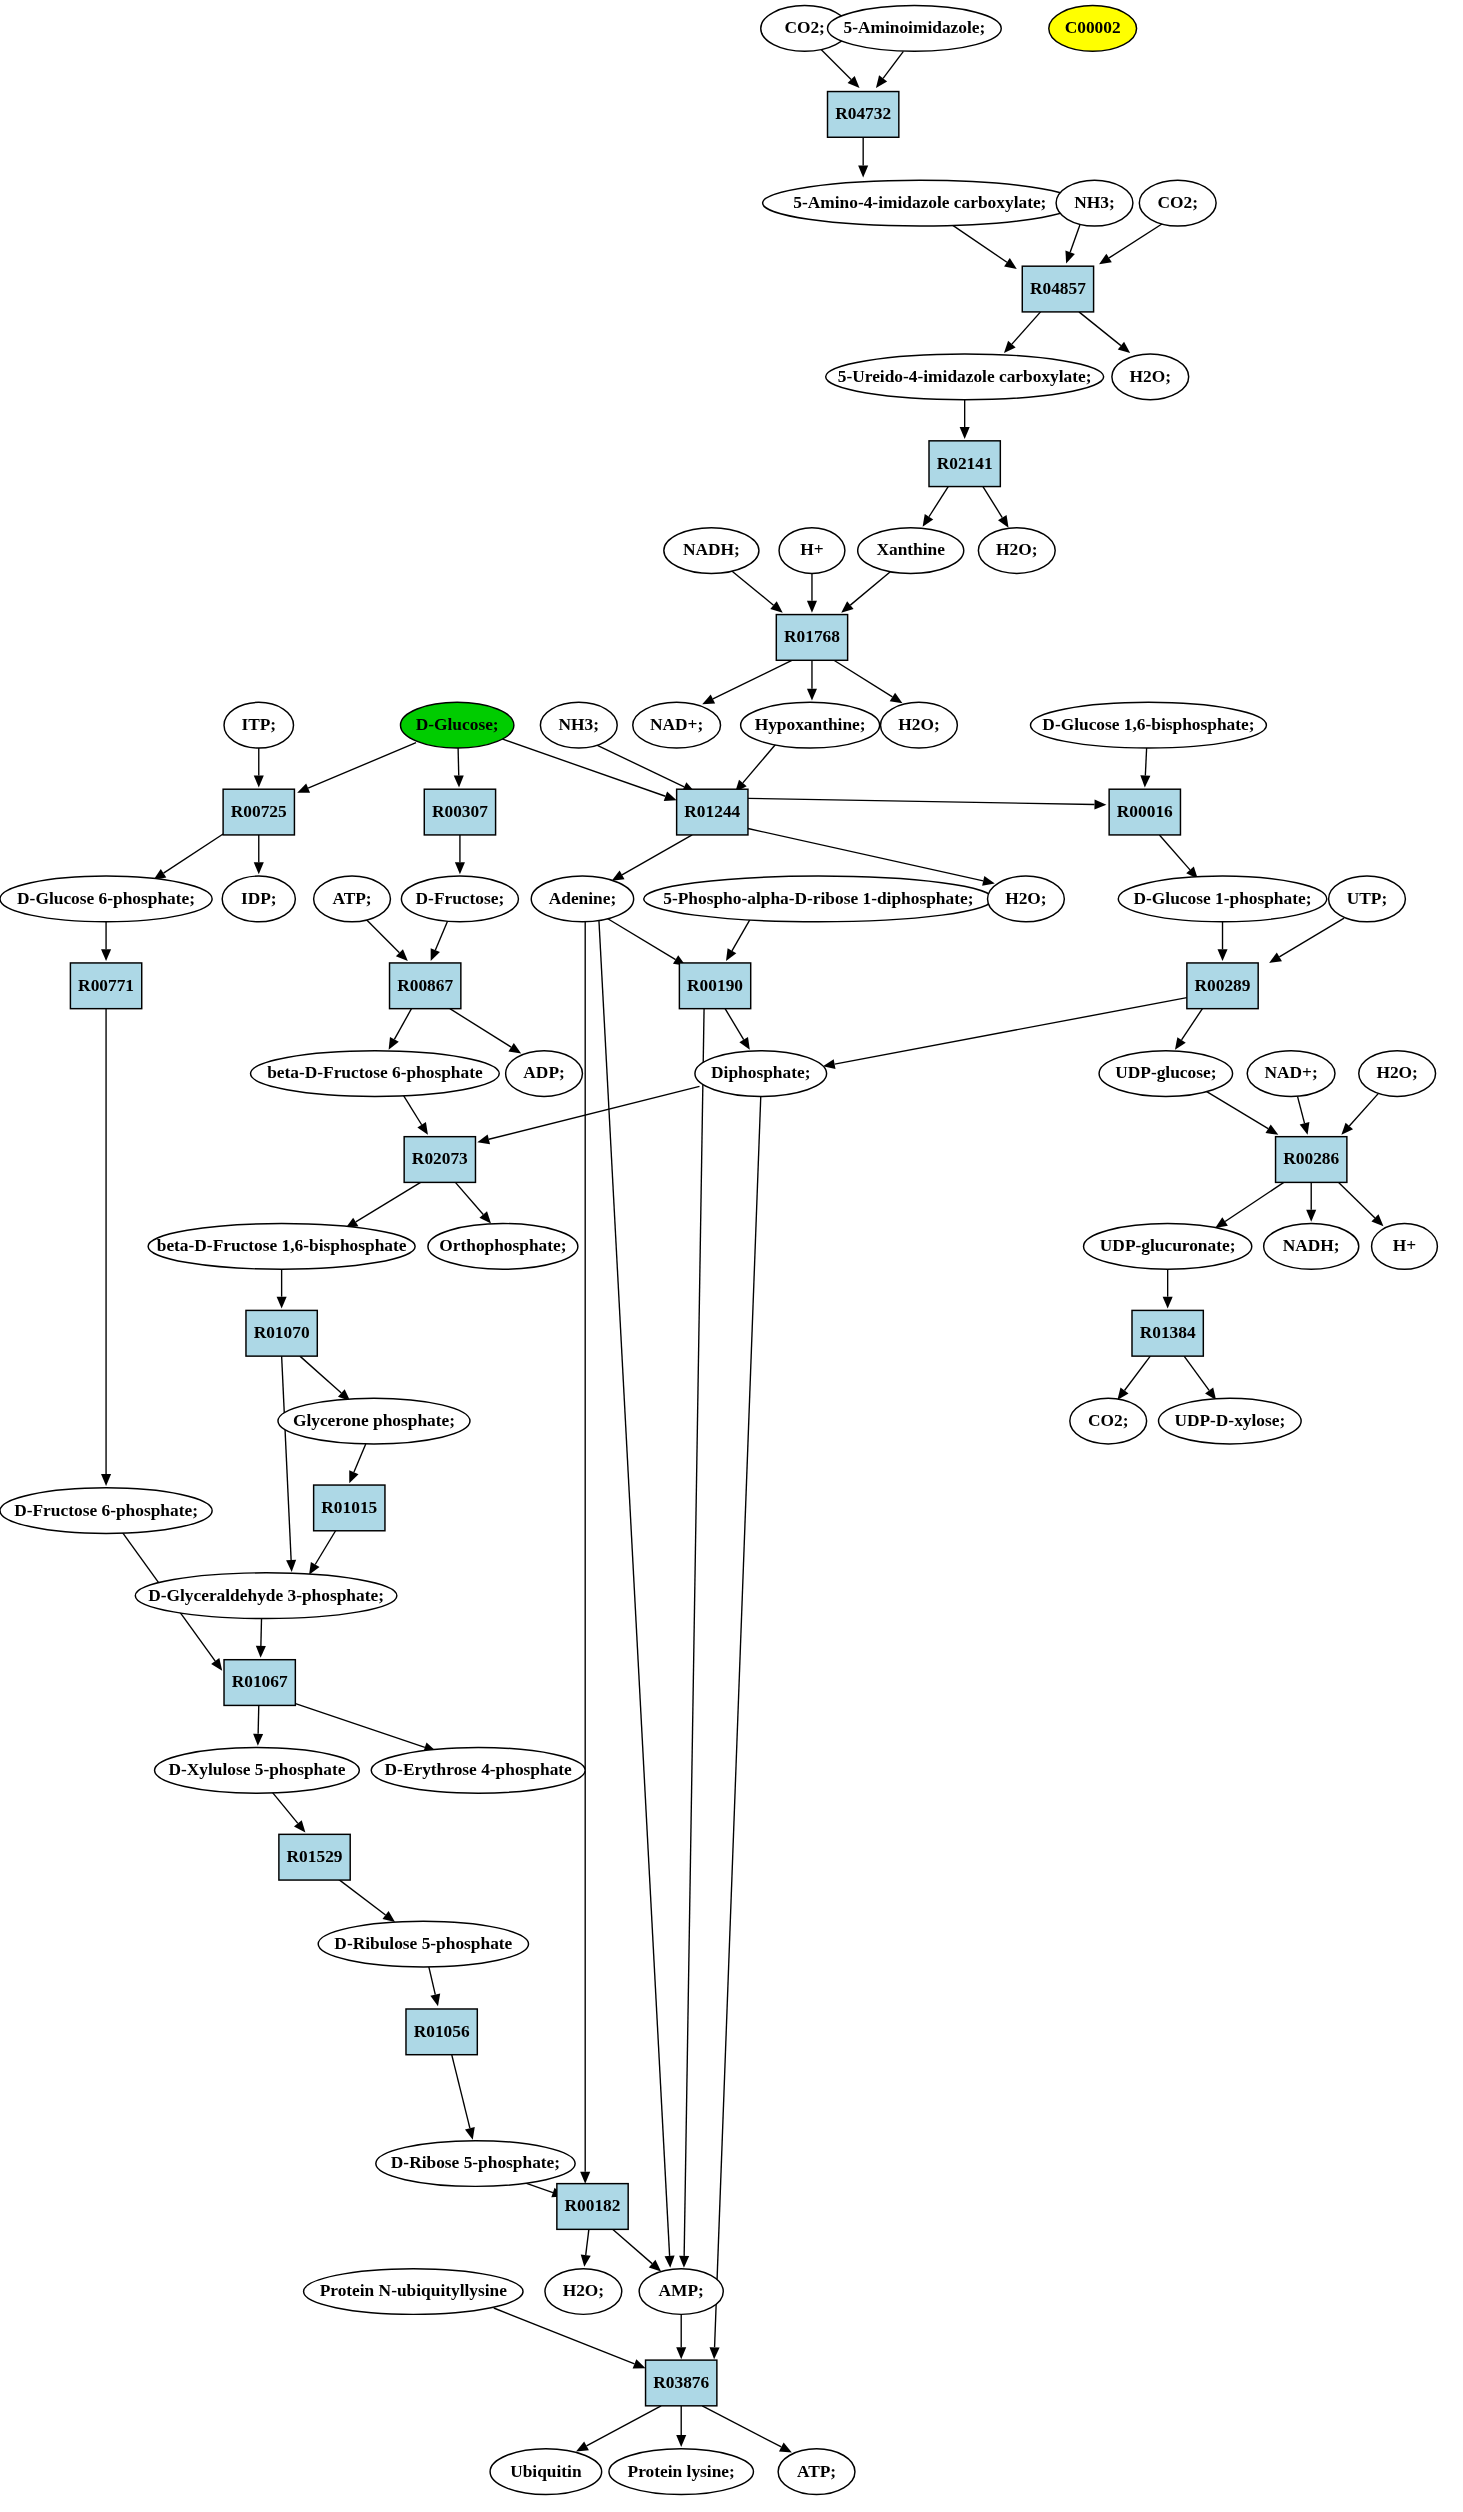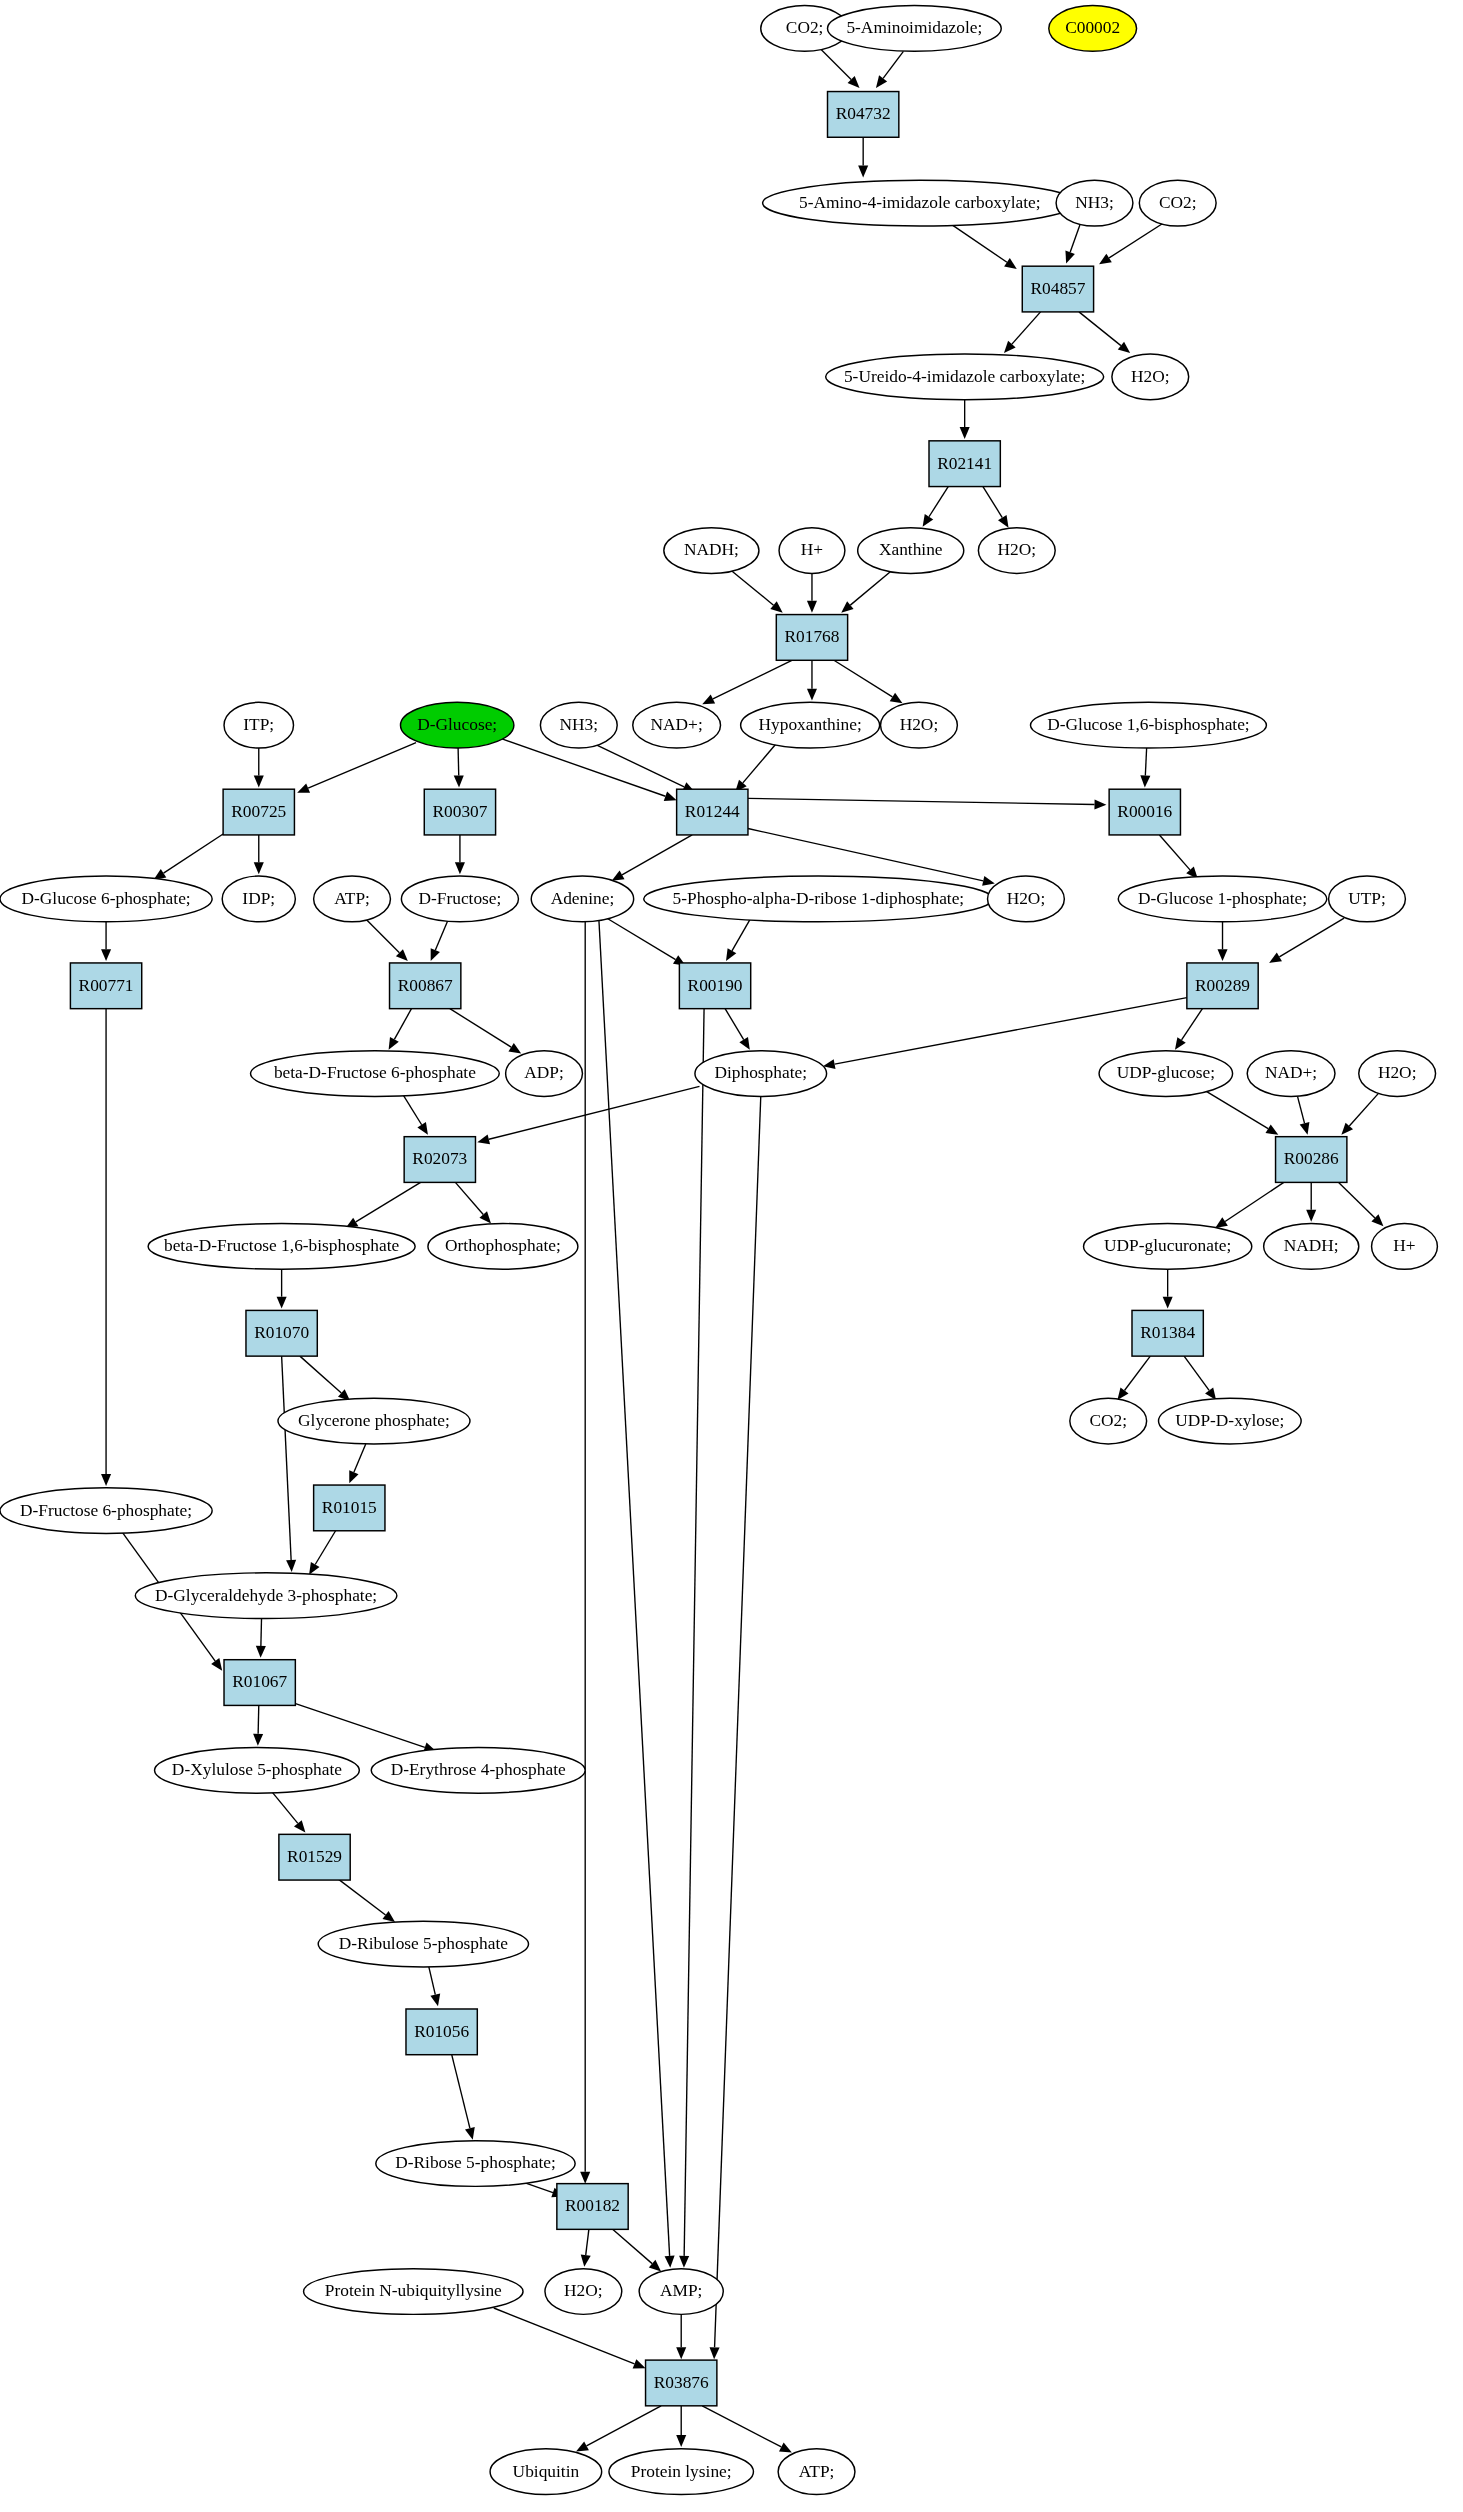--- a/index.html
+++ b/index.html
@@ -6,20 +6,21 @@
     margin: 0;
     padding: 0;
     background: #ffffff;
   }
   #canvas-wrap {
     position: relative;
     width: 1463px;
     height: 2512px;
     background: #ffffff;
     font-family: "Liberation Serif", "DejaVu Serif", serif;
+    font-weight: bold;
   }
   svg#graph {
     display: block;
     width: 1463px;
     height: 2512px;
   }
   .cpd-ellipse {
     fill: #ffffff;
     stroke: #000000;
     stroke-width: 1.6;

